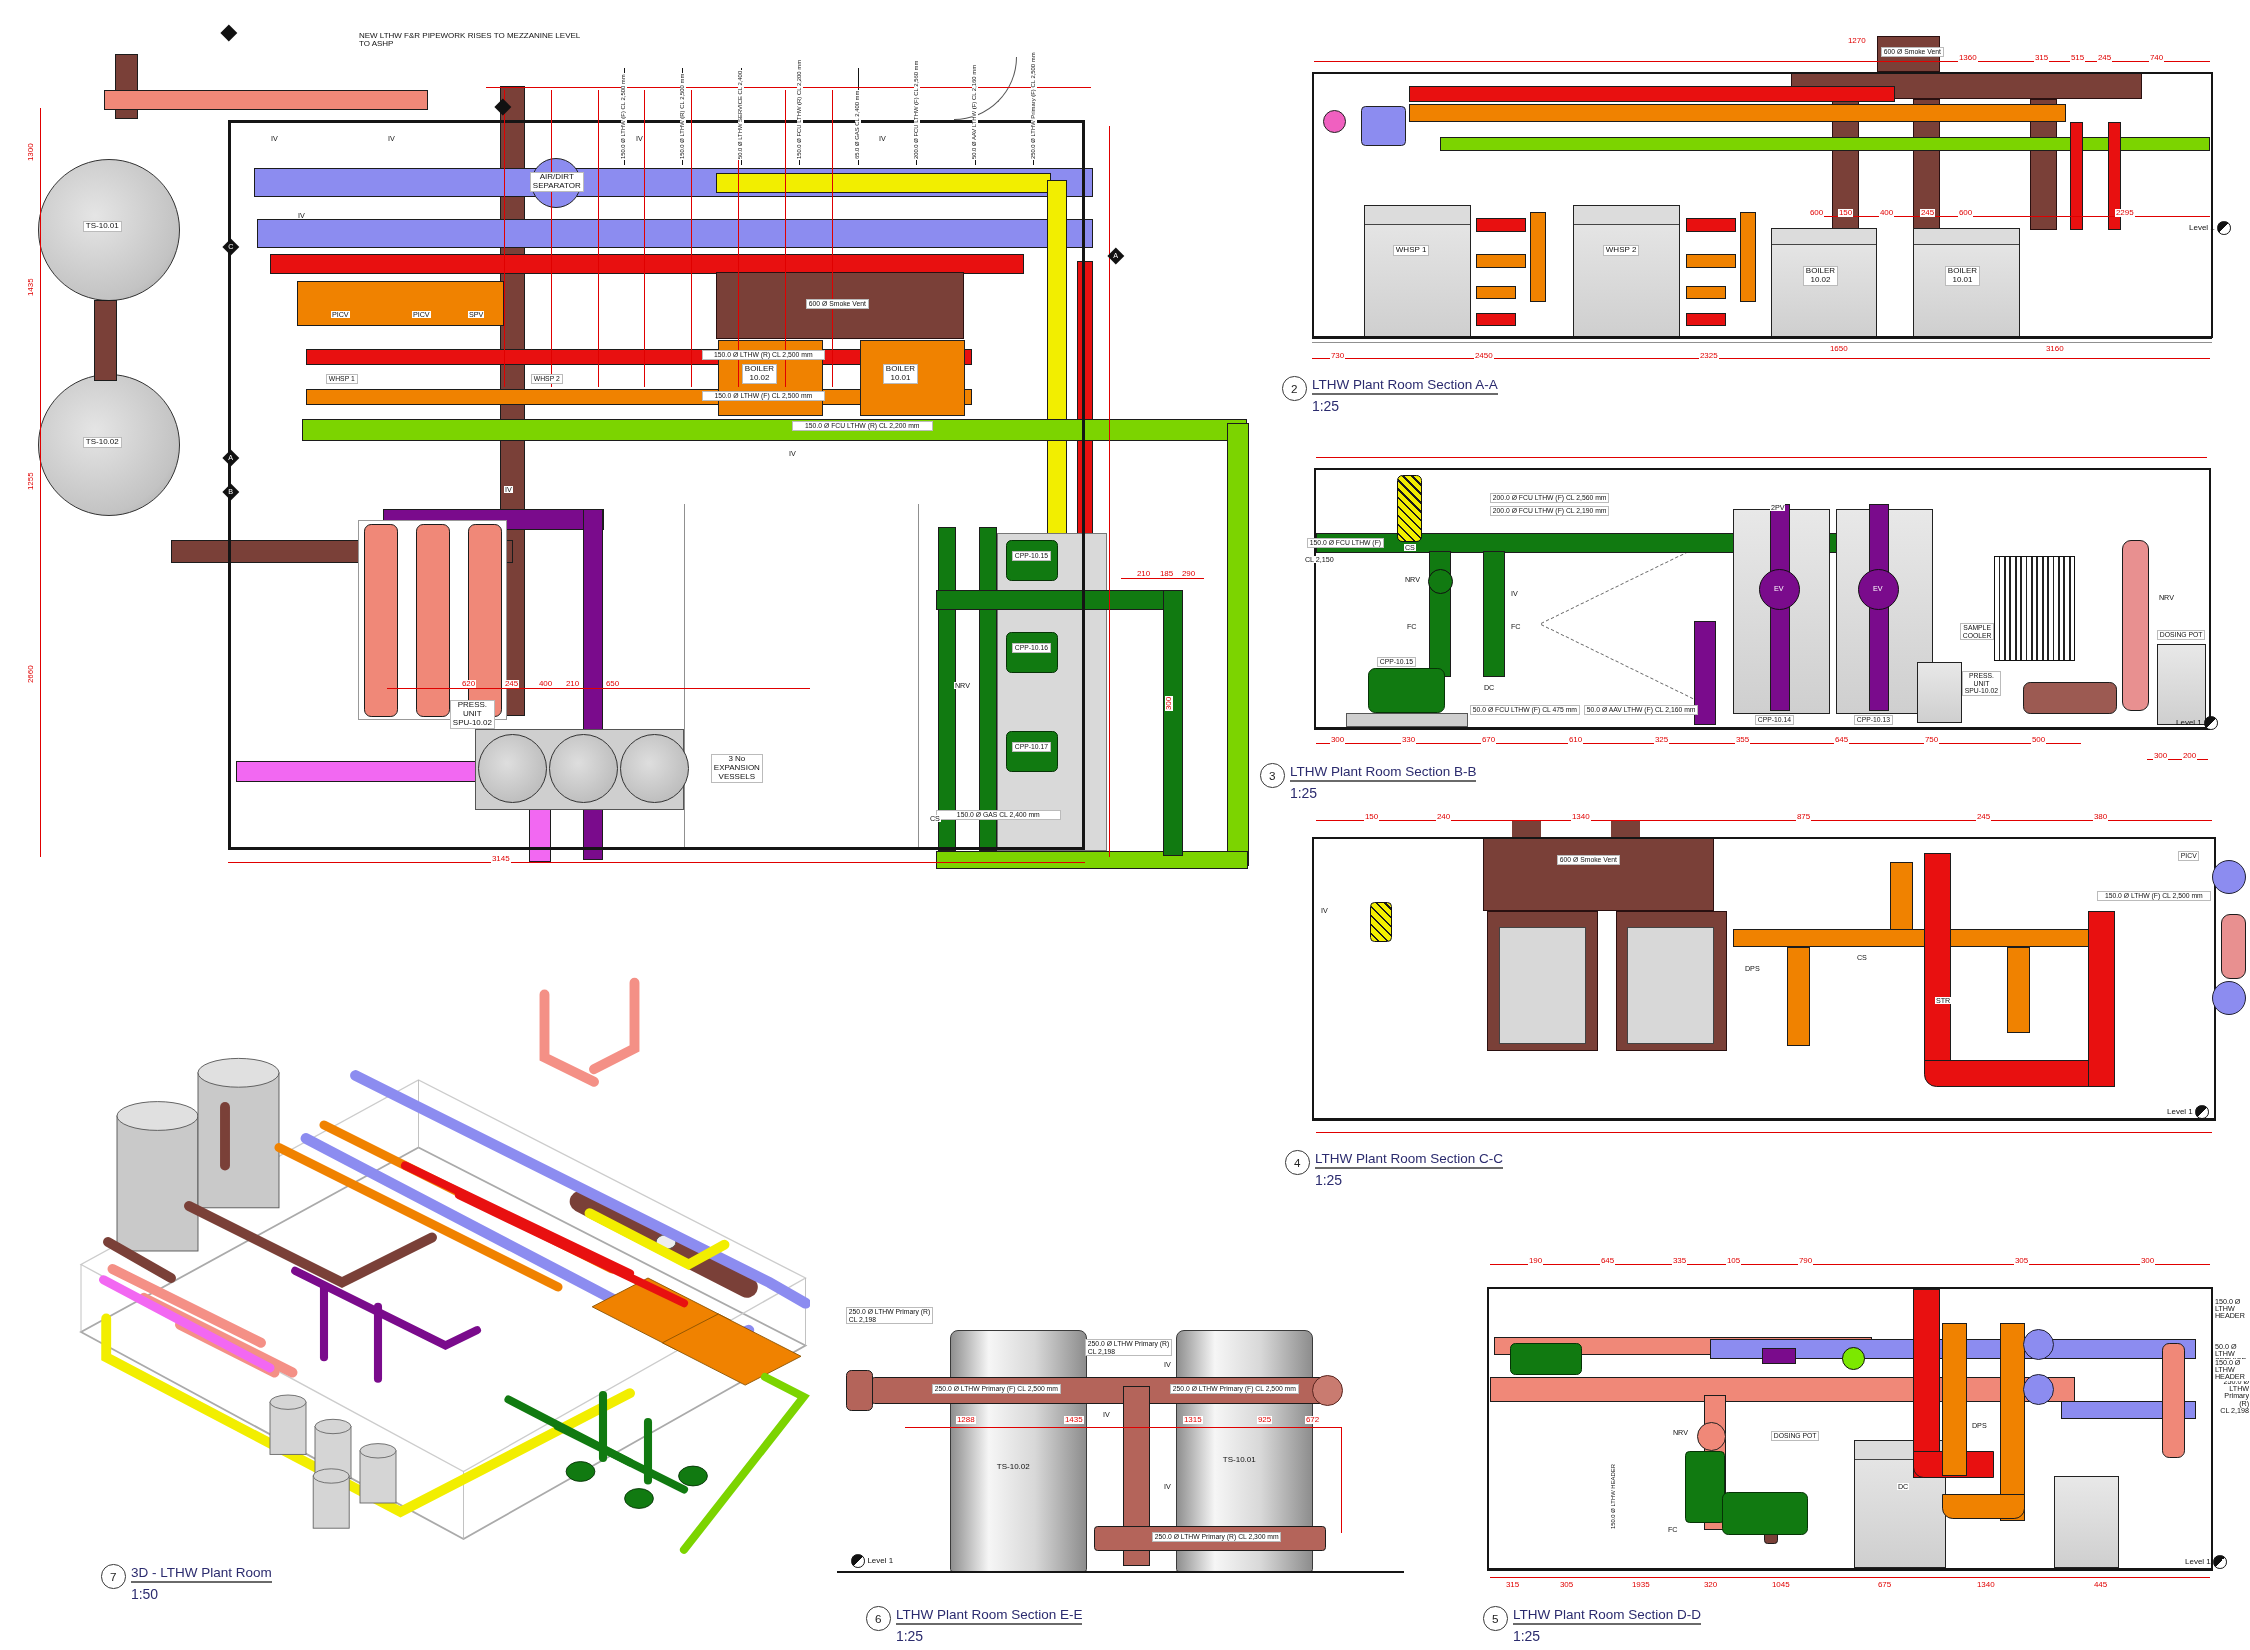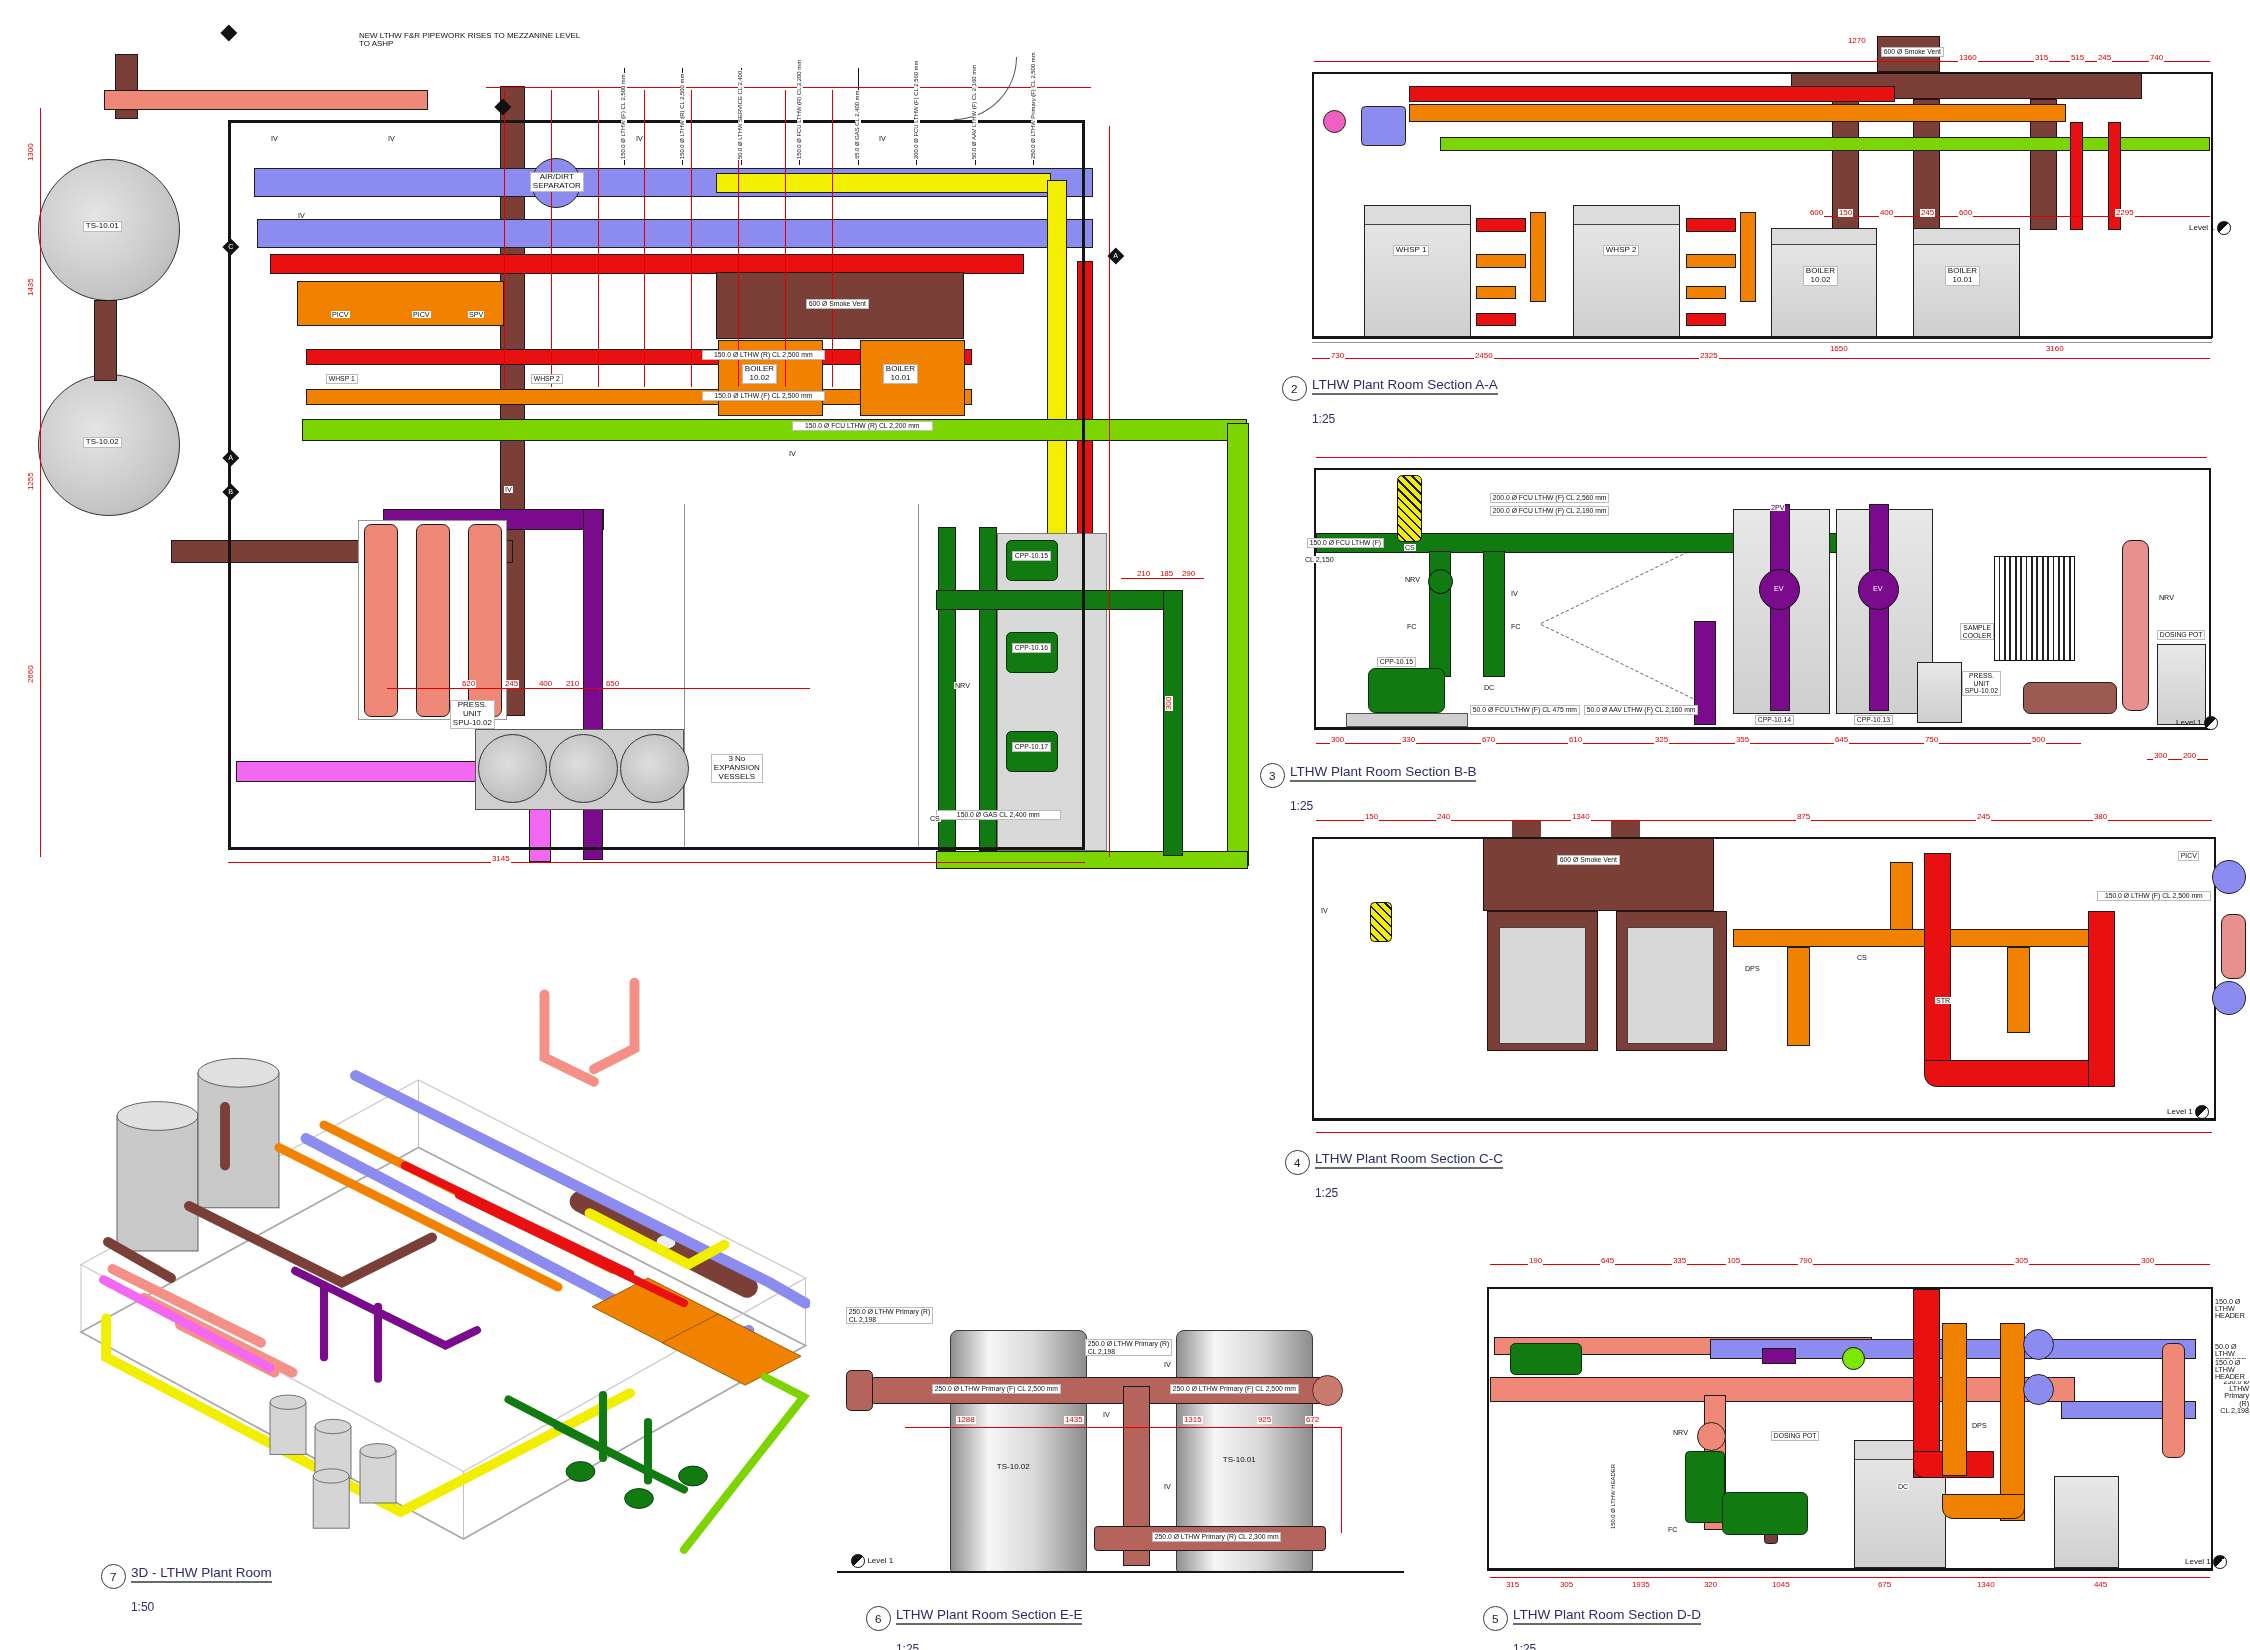--- a/index.html
+++ b/index.html
@@ -28,21 +28,21 @@
   .dia{position:absolute;width:11.7px;height:11.7px;background:#111;transform:rotate(45deg);
        z-index:7;display:flex;align-items:center;justify-content:center}
   .dia span{transform:rotate(-45deg);color:#fff;font-size:7.2px;line-height:1}
   .datum{position:absolute;z-index:7;display:flex;align-items:center;gap:2.7px;color:#111;font-size:8px}
   .datum .sym{width:11.7px;height:11.7px;border:1.4px solid #111;border-radius:50%;
        background:linear-gradient(135deg,#111 50%,#fff 50%)}
   .cap{position:absolute;display:flex;align-items:flex-start;gap:5.4px;z-index:8}
   .cap-num{width:22.5px;height:22.5px;border:1.8px solid #3a3a3a;border-radius:50%;display:flex;flex:none;
        align-items:center;justify-content:center;font-size:11.7px;color:#222;background:#fff}
   .cap-t{font-size:13.5px;color:#2b2b6e;font-weight:normal;border-bottom:2.7px solid #6a6a6a;padding-bottom:0.9px;white-space:nowrap}
-  .cap-s{font-size:12px;color:#2b2b6e;display:block;margin-top:20px}
+  .cap-s{font-size:14px;color:#2b2b6e;display:block;margin-top:6px}
   .coil{position:absolute;border:1.4px solid #111;z-index:3;
        background:repeating-linear-gradient(90deg,#fff 0 3.6px,#222 3.6px 5.4px)}
   .strn{position:absolute;border:1.4px solid #111;z-index:3;
        background:repeating-linear-gradient(45deg,#f2ee00 0 4.5px,#1a1a1a 4.5px 6.3px)}
 </style>
 </head>
 <body>
 
 <div id="canvas">
 

